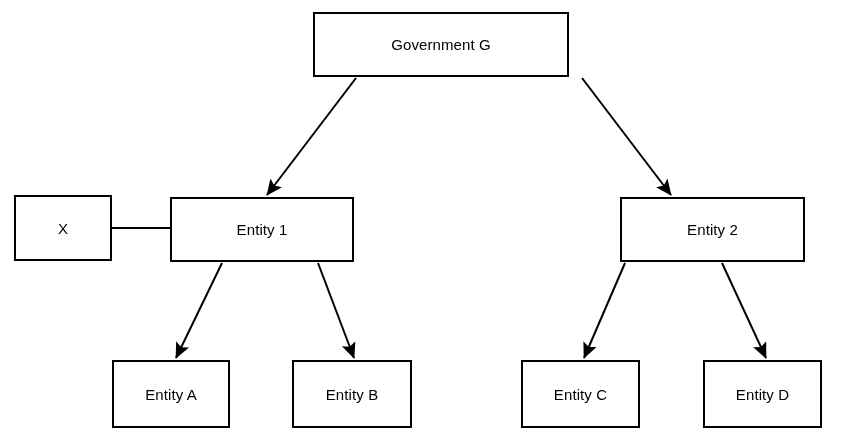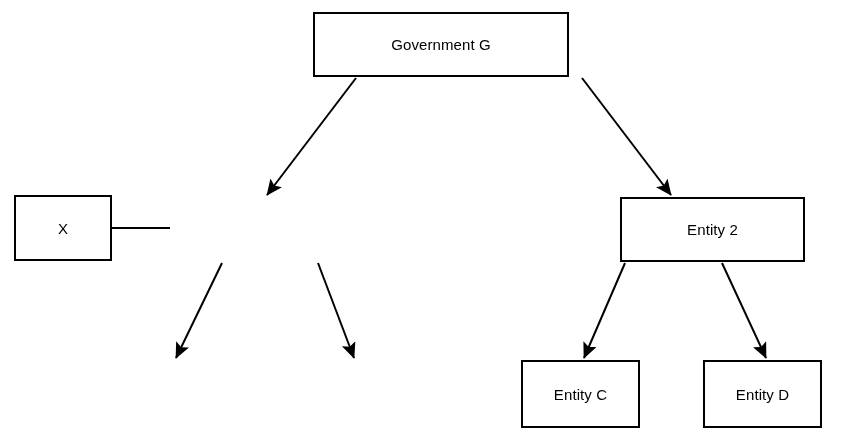--- a/index.html
+++ b/index.html
@@ -82,26 +82,35 @@
   </svg>
 
   <div class="node-box" id="node-government-g">
     <span class="node-label">Government G</span>
   </div>
 
   <div class="node-box" id="node-x">
     <span class="node-label">X</span>
   </div>
 
+  <div class="node-box" id="node-entity-1">
+    <span class="node-label">Entity 1</span>
+  </div>
 
   <div class="node-box" id="node-entity-2">
     <span class="node-label">Entity 2</span>
   </div>
 
+  <div class="node-box" id="node-entity-a">
+    <span class="node-label">Entity A</span>
+  </div>
 
+  <div class="node-box" id="node-entity-b">
+    <span class="node-label">Entity B</span>
+  </div>
 
   <div class="node-box" id="node-entity-c">
     <span class="node-label">Entity C</span>
   </div>
 
   <div class="node-box" id="node-entity-d">
     <span class="node-label">Entity D</span>
   </div>
 
 </div>

